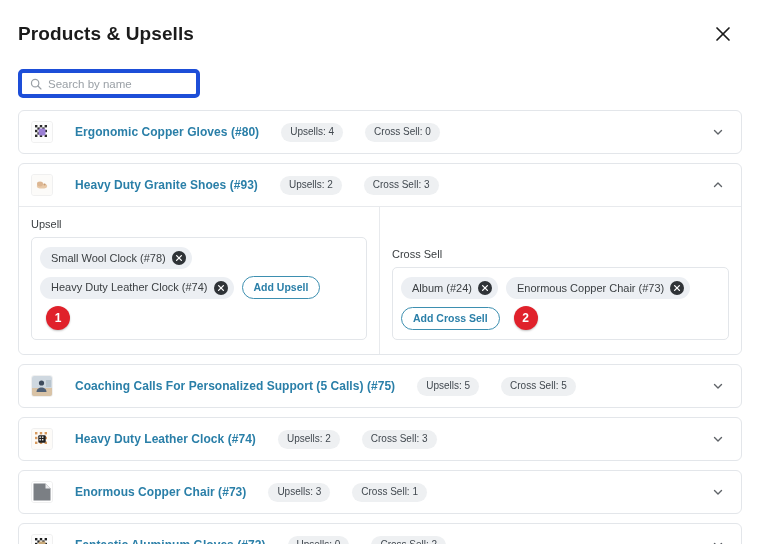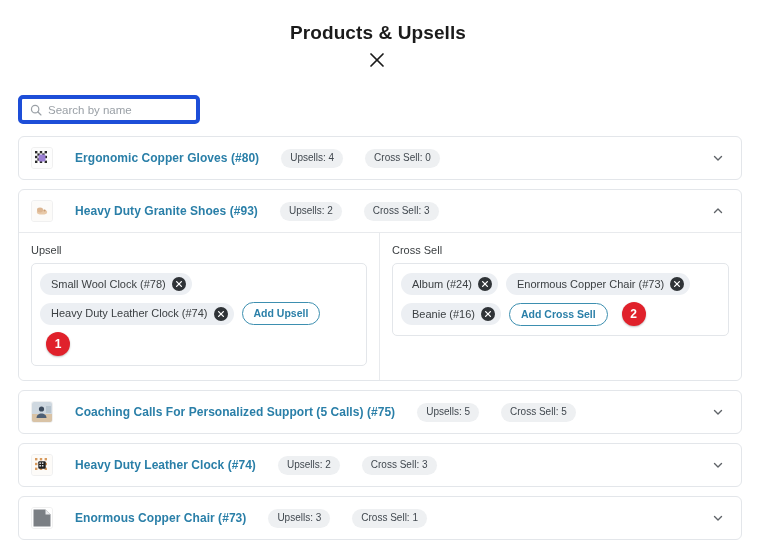--- a/index.html
+++ b/index.html
@@ -20,24 +20,23 @@
   .modal {
     position: relative;
     width: 760px;
     height: 544px;
     padding: 16px 14px 0 14px;
   }
 
   
   .modal-header {
     display: flex;
-    align-items: center;
+    align-items: flex-end;
     justify-content: space-between;
     padding: 4px 8px 0 4px;
-    flex-direction: column;
   }
 
   .modal-title {
     font-size: 19px;
     font-weight: bold;
     color: #1b1b1b;
     letter-spacing: 0.1px;
     line-height: 26px;
   }
 
@@ -155,20 +154,21 @@
     cursor: pointer;
     margin-right: 2px;
   }
 
   
   .expanded {
     display: flex;
     border-top: 1px solid #e8eaed;
     background: #ffffff;
     border-radius: 0 0 6px 6px;
+    align-items: flex-end;
   }
 
   .half {
     flex: 1 1 50%;
     padding: 11px 12px 14px 12px;
     min-width: 0;
   }
   .half.left { border-right: 1px solid #e8eaed; }
 
   .half-label {
@@ -372,29 +372,20 @@
             </span>
             <span class="chip">
               <span>Enormous Copper Chair (#73)</span>
               <span class="chip-x">
                 <svg width="8" height="8" viewBox="0 0 8 8" fill="none" stroke="currentColor" stroke-width="1.3" stroke-linecap="round">
                     <line x1="1.6" y1="1.6" x2="6.4" y2="6.4"></line>
                     <line x1="6.4" y1="1.6" x2="1.6" y2="6.4"></line>
                   </svg>
               </span>
             </span>
-            <span class="chip">
-              <span>Beanie (#16)</span>
-              <span class="chip-x">
-                <svg width="8" height="8" viewBox="0 0 8 8" fill="none" stroke="currentColor" stroke-width="1.3" stroke-linecap="round">
-                    <line x1="1.6" y1="1.6" x2="6.4" y2="6.4"></line>
-                    <line x1="6.4" y1="1.6" x2="1.6" y2="6.4"></line>
-                  </svg>
-              </span>
-            </span>
             <button class="add-btn">Add Cross Sell</button>
             <span class="marker">2</span>
           </div>
         </div>
 
       </div>
     </div>
 
     <div class="product-card">
       <div class="product-row">

